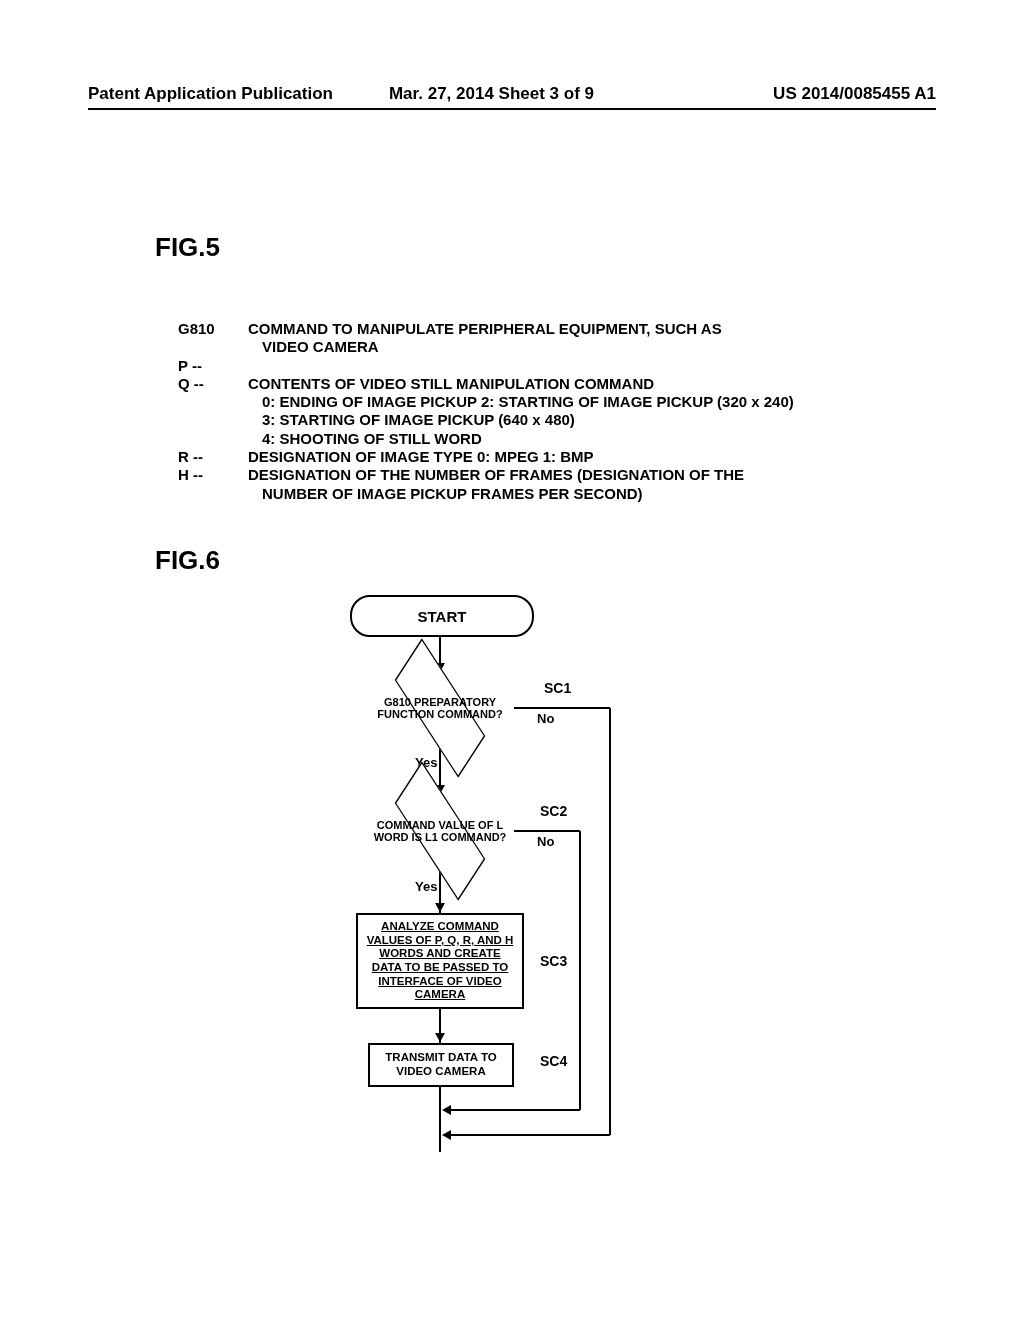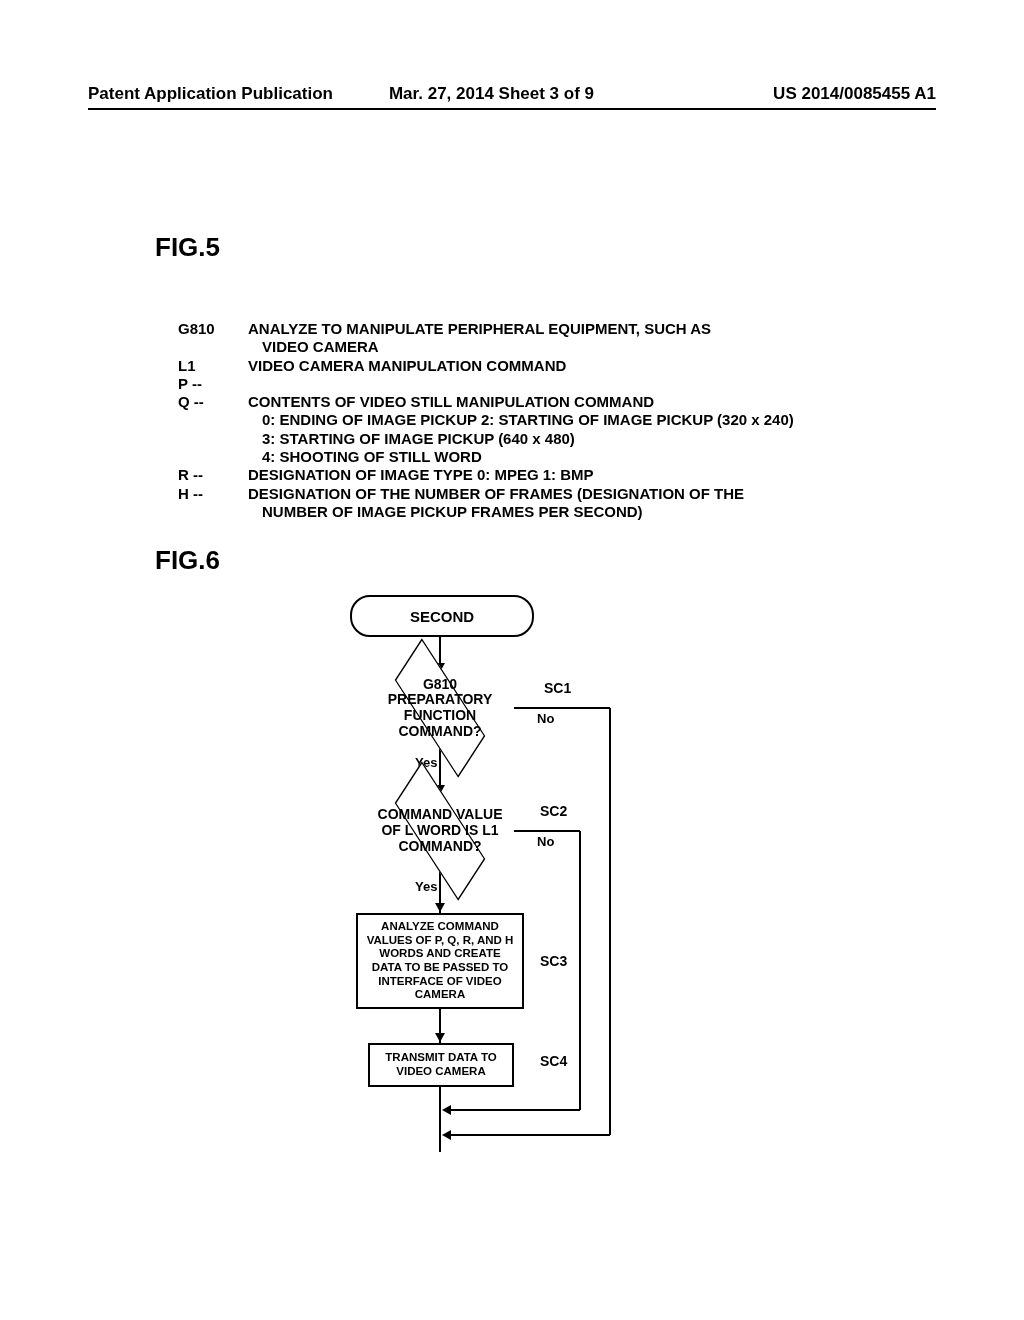--- a/index.html
+++ b/index.html
@@ -76,32 +76,32 @@
 
   .diamond {
     position:absolute; width:150px; height:76px; 
   }
   .diamond .shape {
     position:absolute; inset:0; transform: rotate(45deg) skew(12deg, 12deg) scale(0.76, 0.64);
     border:2px solid #000; background:#fff;
   }
   .diamond .dtext {
     position:absolute; inset:0; display:flex; align-items:center; justify-content:center;
-    font-size:14px; font-weight:bold; text-align:center; line-height:1.12; padding:0 8px;
+    font-size:11px; font-weight:bold; text-align:center; line-height:1.12; padding:0 8px;
   }
   .d1 { left: 35px; top: 75px; }
   .d2 { left: 35px; top: 198px; }
 
   .rect {
     position:absolute; border:2px solid #000; background:#fff;
     font-size:11.5px; font-weight:bold; text-align:center;
     display:flex; align-items:center; justify-content:center; line-height:1.18;
     padding:4px 6px; box-sizing:border-box;
   }
-  .r3 { left: 26px; top: 318px; width:168px; height:96px; }
+  .r3 { left: 26px; top: 318px; width:168px; height:96px;text-decoration:underline; }
   .r4 { left: 38px; top: 448px; width:146px; height:44px; }
 
   .arrowhead {
     width:0; height:0; border-left:5px solid transparent; border-right:5px solid transparent;
     border-top:9px solid #000; position:absolute;
   }
   .arrowhead.left {
     border-top:5px solid transparent; border-bottom:5px solid transparent;
     border-right:9px solid #000; border-left:none;
   }
@@ -119,27 +119,23 @@
     <span class="right">US 2014/0085455 A1</span>
   </div>
   <div class="rule"></div>
 
   <div class="fig-label fig5-label">FIG.5</div>
 
   <div class="cmdtable">
     <div class="row">
       <div class="code">G810</div>
       <div class="desc">
-        <div>ANALYZE TO MANIPULATE PERIPHERAL EQUIPMENT, SUCH AS</div>
+        <div>COMMAND TO MANIPULATE PERIPHERAL EQUIPMENT, SUCH AS</div>
         <div class="indent">VIDEO CAMERA</div>
       </div>
-    </div>
-    <div class="row">
-      <div class="code">L1</div>
-      <div class="desc">VIDEO CAMERA MANIPULATION COMMAND</div>
     </div>
     <div class="row">
       <div class="code">P --</div>
     </div>
     <div class="row">
       <div class="code">Q --</div>
       <div class="desc">
         <div>CONTENTS OF VIDEO STILL MANIPULATION COMMAND</div>
         <div class="indent">0: ENDING OF IMAGE PICKUP  2: STARTING OF IMAGE PICKUP (320 x 240)</div>
         <div class="indent">3: STARTING OF IMAGE PICKUP (640 x 480)</div>
@@ -171,21 +167,21 @@
 
       <line x1="184" y1="113" x2="280" y2="113" stroke="#000" stroke-width="2"></line>
       <line x1="280" y1="113" x2="280" y2="540" stroke="#000" stroke-width="2"></line>
       <line x1="280" y1="540" x2="114" y2="540" stroke="#000" stroke-width="2"></line>
       <line x1="184" y1="236" x2="250" y2="236" stroke="#000" stroke-width="2"></line>
       <line x1="250" y1="236" x2="250" y2="515" stroke="#000" stroke-width="2"></line>
       <line x1="250" y1="515" x2="114" y2="515" stroke="#000" stroke-width="2"></line>
     </svg>
 
     <div class="term start">
-        <span>SECOND</span>
+        <span>START</span>
       </div>
     <div class="arrowhead" style="left:105px; top:68px;"></div>
 
     <div class="diamond d1">
       <div class="shape"></div>
       <div class="dtext">G810 PREPARATORY FUNCTION COMMAND?</div>
     </div>
     <div class="sidelabel" style="left:214px; top:85px;">SC1</div>
     <div class="smalllabel" style="left:207px; top:116px;">No</div>
     <div class="smalllabel" style="left:85px;  top:160px;">Yes</div>

